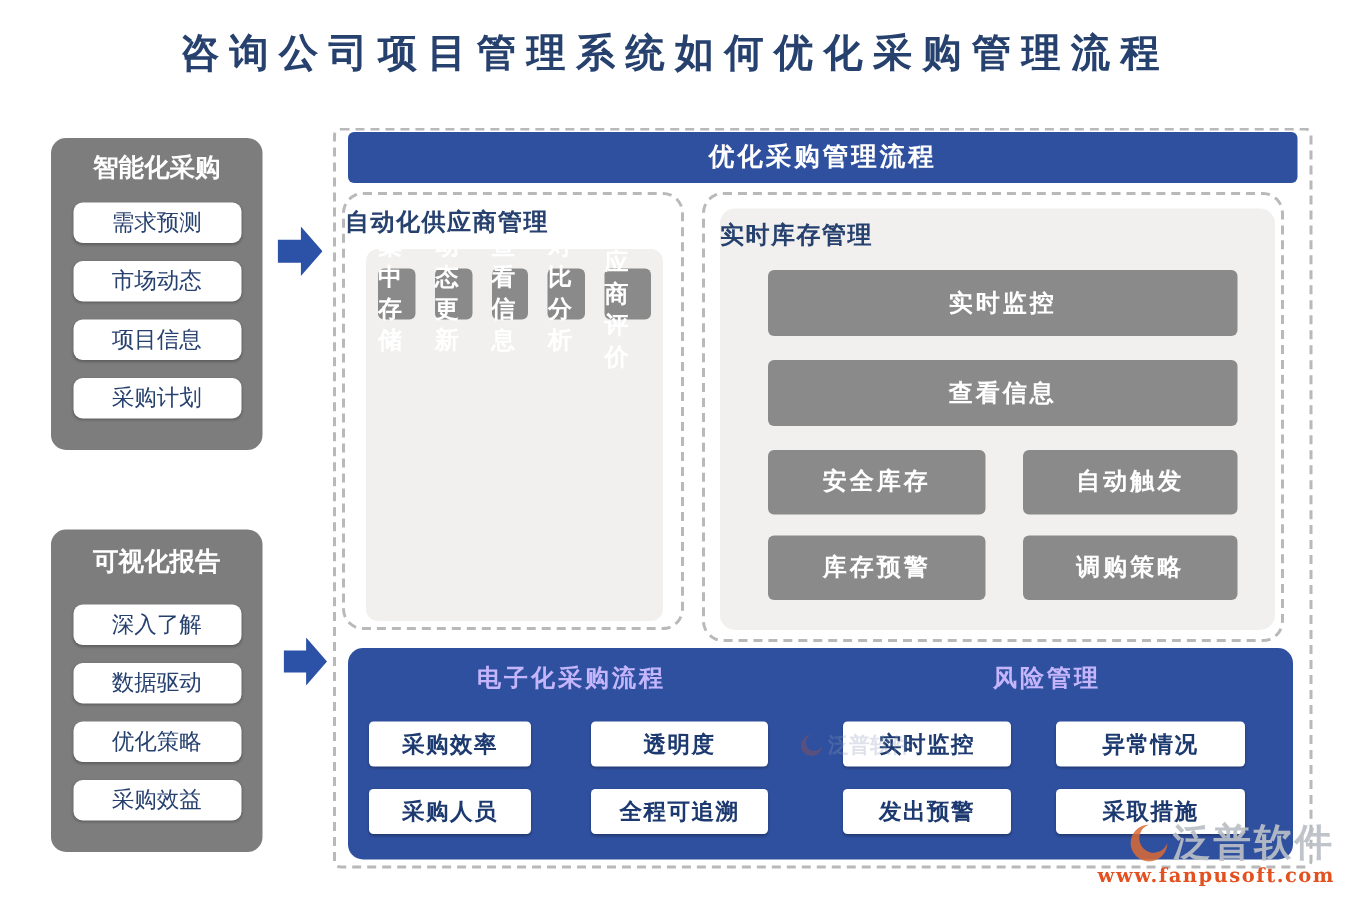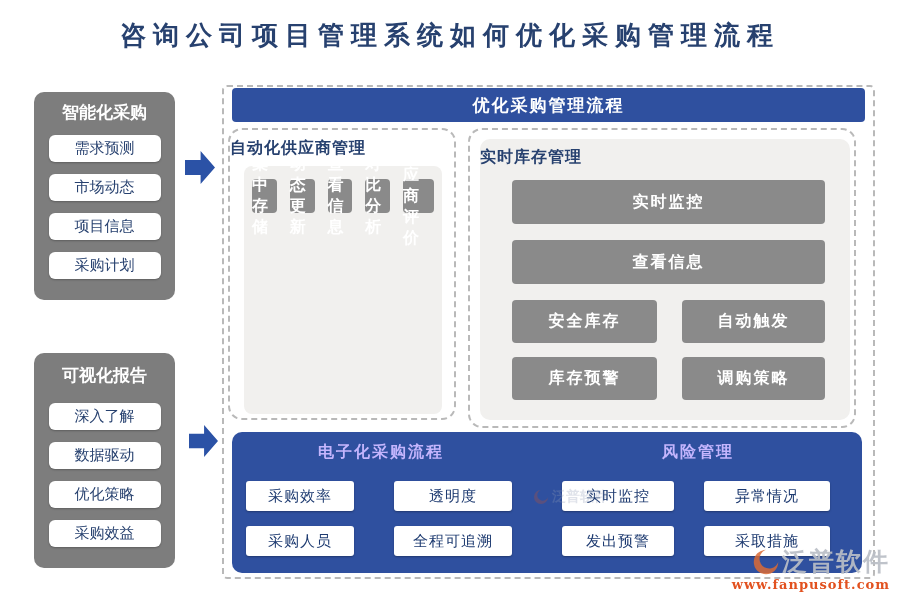--- a/index.html
+++ b/index.html
@@ -70,21 +70,21 @@
     background:var(--accent_blue); border-radius:10px;}
   .bp-group{position:absolute; top:8px;}
   .bp-group.g0{left:14px; width:270px;}
   .bp-group.g1{left:330px; width:272px;}
   .bp-title{color:#c4b5fd; font-size:16px; font-weight:bold; text-align:center;
     letter-spacing:2px; height:24px; line-height:24px;}
   .bp-grid{display:grid; margin-top:17px; row-gap:15px;}
   .g0 .bp-grid{grid-template-columns:108px 118px; column-gap:40px;}
   .g1 .bp-grid{grid-template-columns:112px 126px; column-gap:30px;}
   .white-btn{height:30px; background:#fff; border-radius:3px; color:#1d3a70;
-    font-weight:normal; font-size:15px; letter-spacing:1px; display:flex;
+    font-weight:bold; font-size:15px; letter-spacing:1px; display:flex;
     align-items:center; justify-content:center; box-shadow:0 1px 2px rgba(0,0,0,.3);}
 
   
   .wm-center{position:absolute; left:533px; top:488px; display:flex; align-items:center;
     gap:3px; opacity:.28; pointer-events:none;}
   .wm-center .wm-text{font-size:14px; font-weight:bold; color:#8f9bb5;}
   .wm-corner{position:absolute; right:10px; bottom:8px; text-align:right; pointer-events:none;}
   .wm-brand-row{display:flex; align-items:center; justify-content:flex-end; gap:2px;}
   .wm-brand{font-size:25px; font-weight:bold; color:var(--watermark-gray,#b7bac1);
     color:rgba(186,190,198,.92); letter-spacing:2px; line-height:28px;}

